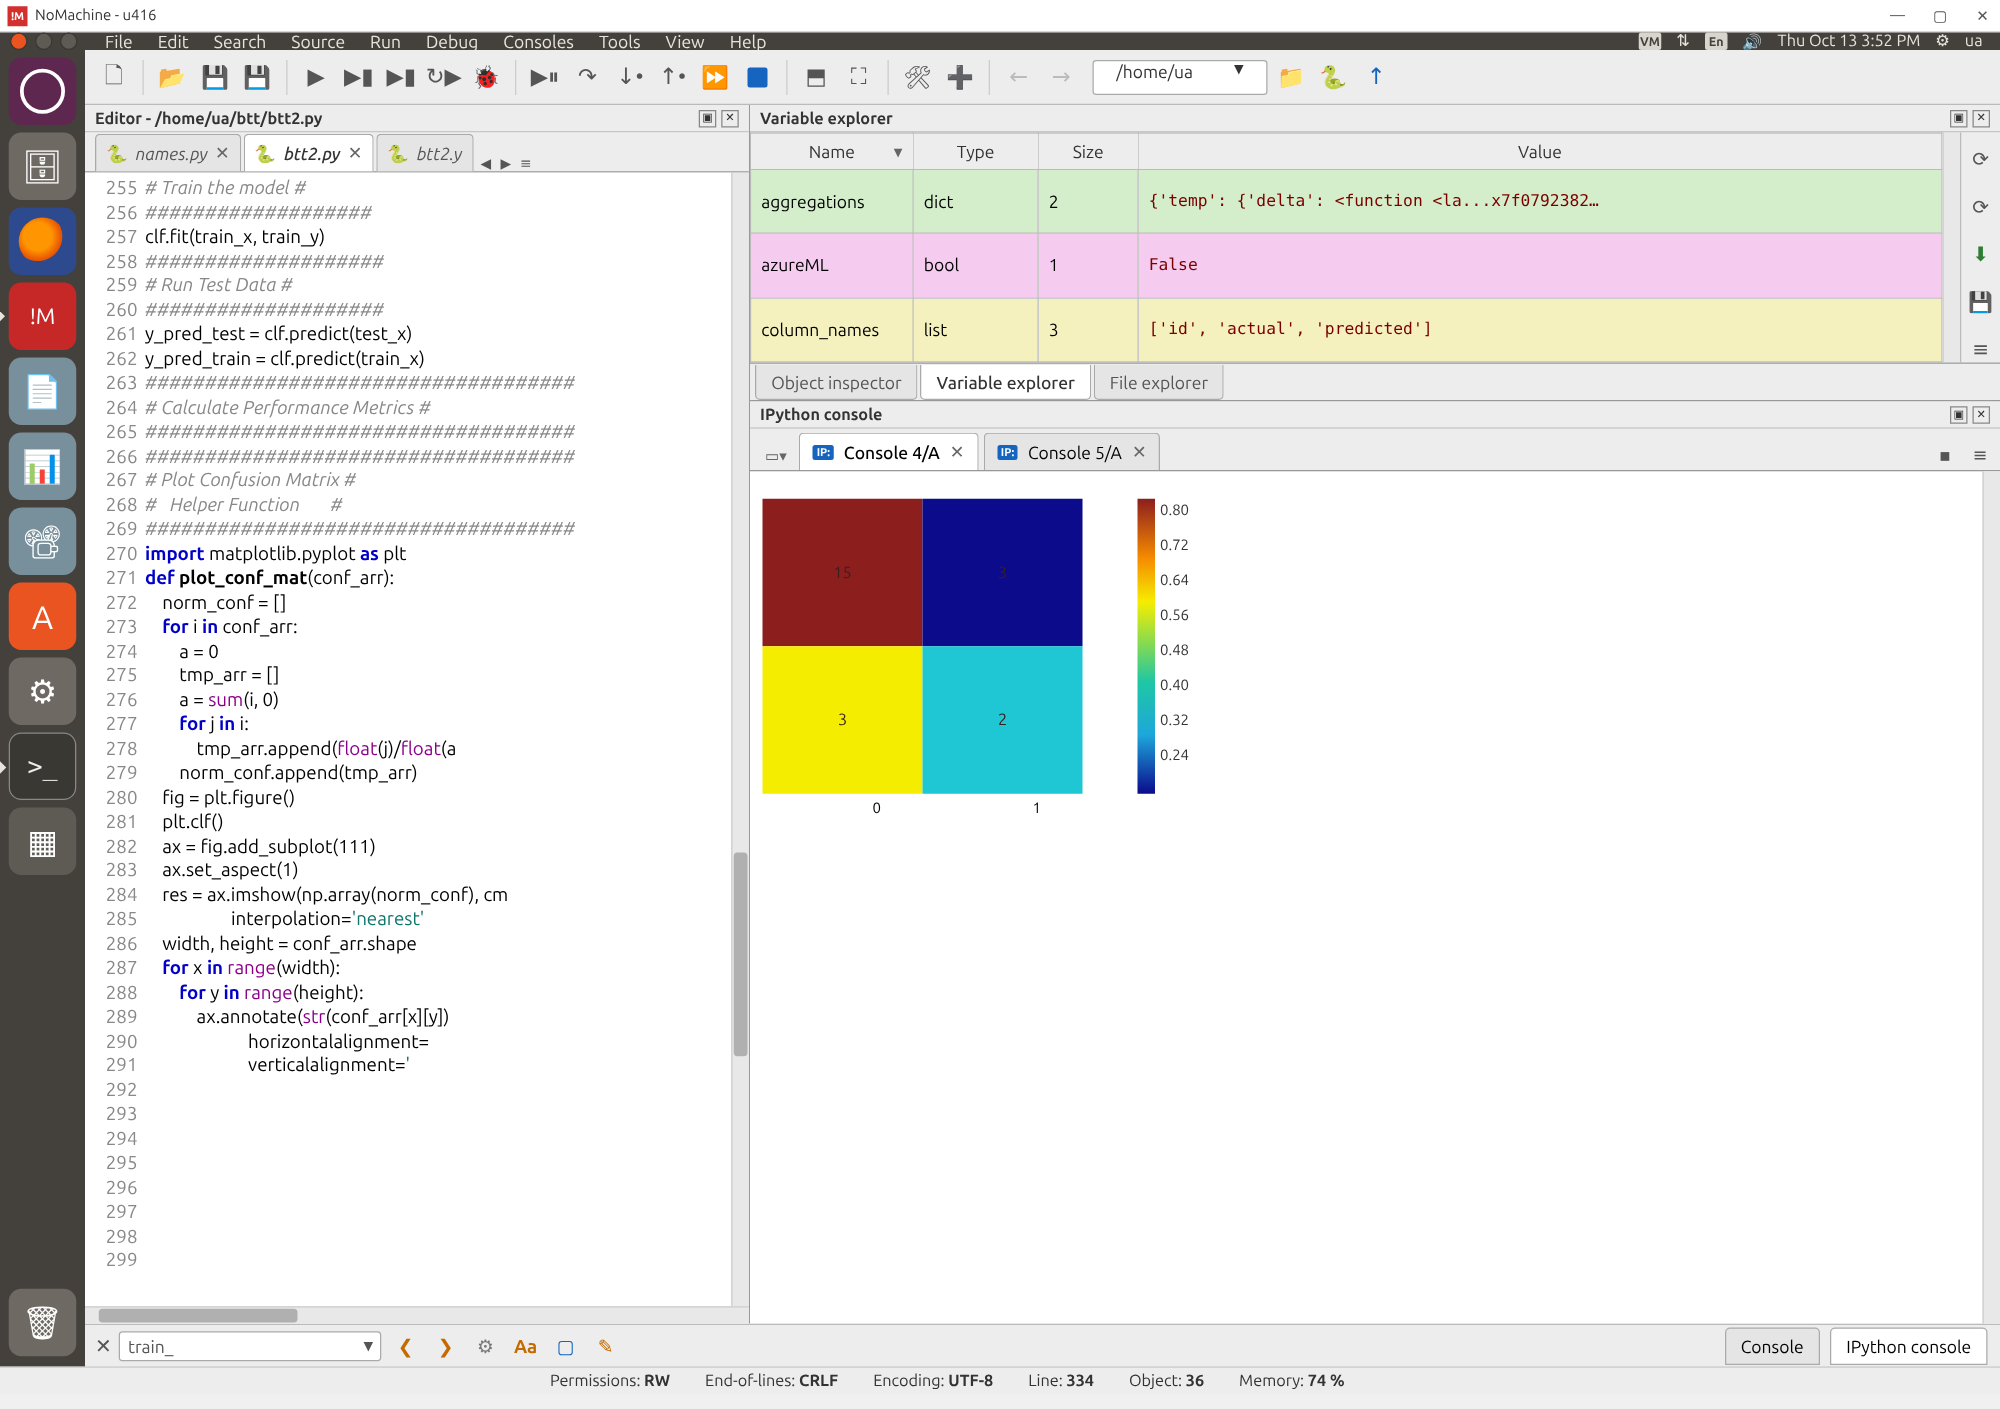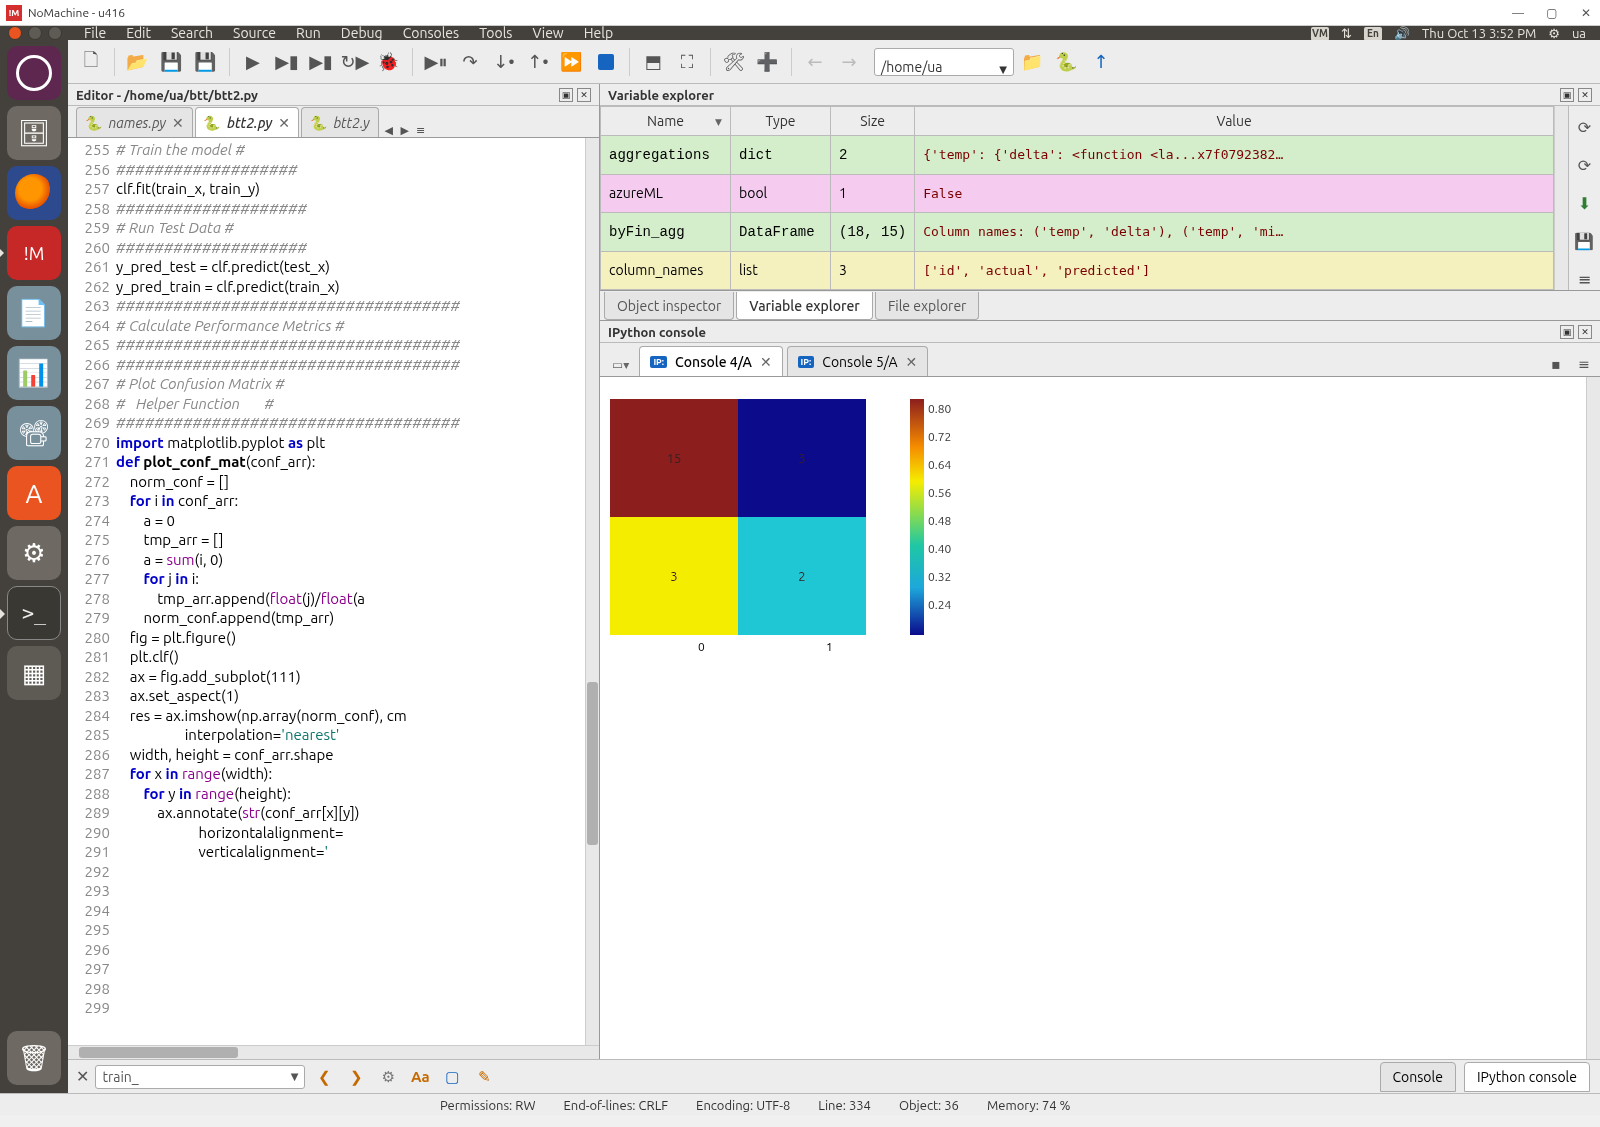--- a/index.html
+++ b/index.html
@@ -47,21 +47,21 @@
 .l-trash { background: #6e6a63; margin-bottom: 8px; }
 .glyph { font-size: 26px; }
 
 
 .workspace { flex: 1; display: flex; flex-direction: column; background: #ededed; }
 
 
 .toolbar { height: 44px; background: #ededed; border-bottom: 1px solid #bbb; display: flex; align-items: center; padding: 0 8px; gap: 4px; }
 .toolbar .tb-sep { width: 1px; height: 28px; background: #ccc; margin: 0 4px; }
 .toolbar .tb-btn { width: 30px; height: 30px; display: flex; align-items: center; justify-content: center; cursor: pointer; border-radius: 3px; font-size: 18px; color: #555; }
-.toolbar .tb-path { flex: 0 0 140px; height: 28px; border: 1px solid #aaa; background: #fff; display: flex; align-items: flex-end; padding: 0 6px; font-size: 14px; color: #333; margin-left: 6px; border-radius: 3px; }
+.toolbar .tb-path { flex: 0 0 140px; height: 28px; border: 1px solid #aaa; background: #fff; display: flex; align-items: flex-start; padding: 0 18px; font-size: 14px; color: #333; margin-left: 6px; border-radius: 3px; }
 .toolbar .tb-path .dd { margin-left: auto; font-size: 10px; }
 .tb-run { color: #2e7d32; }
 .tb-debug { color: #1565c0; }
 .tb-stop { background: #1565c0; width: 16px; height: 16px; border-radius: 2px; }
 
 
 .content { flex: 1; display: flex; }
 
 
 .editor-pane { width: 532px; border-right: 1px solid #999; display: flex; flex-direction: column; background: #fff; }
@@ -93,21 +93,21 @@
 .right-stack { flex: 1; display: flex; flex-direction: column; }
 
 
 .var-pane { flex: 0 0 228px; display: flex; flex-direction: column; border-bottom: 1px solid #999; background: #fff; position: relative; }
 .var-table-wrap { flex: 1; display: flex; }
 .var-table { flex: 1; border-collapse: collapse; font-size: 14px; table-layout: fixed; }
 .var-table th { background: #ededed; border: 1px solid #bbb; padding: 6px 8px; font-weight: normal; color: #333; position: relative; }
 .var-table th .sort { font-size: 9px; color: #666; position: absolute; right: 8px; top: 10px; }
 .var-table td { border: 1px solid #bbb; padding: 6px 8px; white-space: nowrap; overflow: hidden; text-overflow: ellipsis; }
 .var-table td.val { font-family: "DejaVu Sans Mono", monospace; font-size: 13px; color: #7a0000; }
-.row-green td { background: #d4eecb; font-family: Liberation Mono, monospace; }
+.row-green td { background: #d4eecb; }
 .row-pink td { background: #f5ccef; }
 .row-yellow td { background: #f5f1bf; }
 .var-side-btns { width: 32px; background: #ededed; border-left: 1px solid #bbb; display: flex; flex-direction: column; align-items: center; padding-top: 10px; gap: 16px; }
 .var-side-btns .vb { width: 22px; height: 22px; font-size: 16px; color: #555; cursor: pointer; display: flex; align-items: center; justify-content: center; }
 .var-vscroll { width: 14px; background: #e8e8e8; border-left: 1px solid #ccc; }
 
 .bottom-tabs { height: 30px; background: #ededed; display: flex; align-items: flex-end; padding-left: 4px; border-top: 1px solid #999; }
 .bottom-tab { height: 28px; padding: 0 12px; border: 1px solid #aaa; border-top: none; background: #e5e5e5; display: flex; align-items: center; font-size: 14px; color: #555; cursor: pointer; margin-right: 2px; border-radius: 0 0 4px 4px; }
 .bottom-tab.active { background: #fff; color: #333; font-weight: 500; }
 
@@ -148,21 +148,21 @@
 .findbar .fb-input .dd { margin-left: auto; font-size: 10px; }
 .findbar .fb-btn { width: 26px; height: 24px; display: flex; align-items: center; justify-content: center; cursor: pointer; font-size: 15px; color: #c46a00; border-radius: 3px; }
 .findbar .fb-btn.gear { color: #777; }
 .findbar .fb-spacer { flex: 1; }
 .findbar .out-tab { height: 30px; padding: 0 12px; border: 1px solid #aaa; background: #e5e5e5; display: flex; align-items: center; font-size: 14px; cursor: pointer; border-radius: 4px 4px 0 0; margin-right: 2px; }
 .findbar .out-tab.active { background: #fff; }
 
 
 .statusbar { height: 22px; background: #ededed; border-top: 1px solid #bbb; display: flex; align-items: center; padding: 0 12px; font-size: 13px; color: #333; gap: 28px; }
 .statusbar .sb-spacer-l { width: 400px; }
-.statusbar strong { font-weight: normal; }
+.statusbar strong { font-weight: bold; }
 </style>
 </head>
 <body>
 
 <div class="win-titlebar">
   <div class="nx-icon">!M</div>
   <div class="title">NoMachine - u416</div>
   <div class="win-btns">
     <div class="win-btn">—</div>
     <div class="win-btn">▢</div>
@@ -394,26 +394,20 @@
                     <td>dict</td>
                     <td>2</td>
                     <td class="val">{'temp': {'delta': &lt;function &lt;la...x7f0792382…</td>
                   </tr>
                   <tr class="row-pink">
                     <td>azureML</td>
                     <td>bool</td>
                     <td>1</td>
                     <td class="val">False</td>
                   </tr>
-                  <tr class="row-green">
-                    <td>byFin_agg</td>
-                    <td>DataFrame</td>
-                    <td>(18, 15)</td>
-                    <td class="val">Column names: ('temp', 'delta'), ('temp', 'mi…</td>
-                  </tr>
                   <tr class="row-yellow">
                     <td>column_names</td>
                     <td>list</td>
                     <td>3</td>
                     <td class="val">['id', 'actual', 'predicted']</td>
                   </tr>
                 </tbody>
     </table>
     <div class="var-vscroll"></div>
     <div class="var-side-btns">

